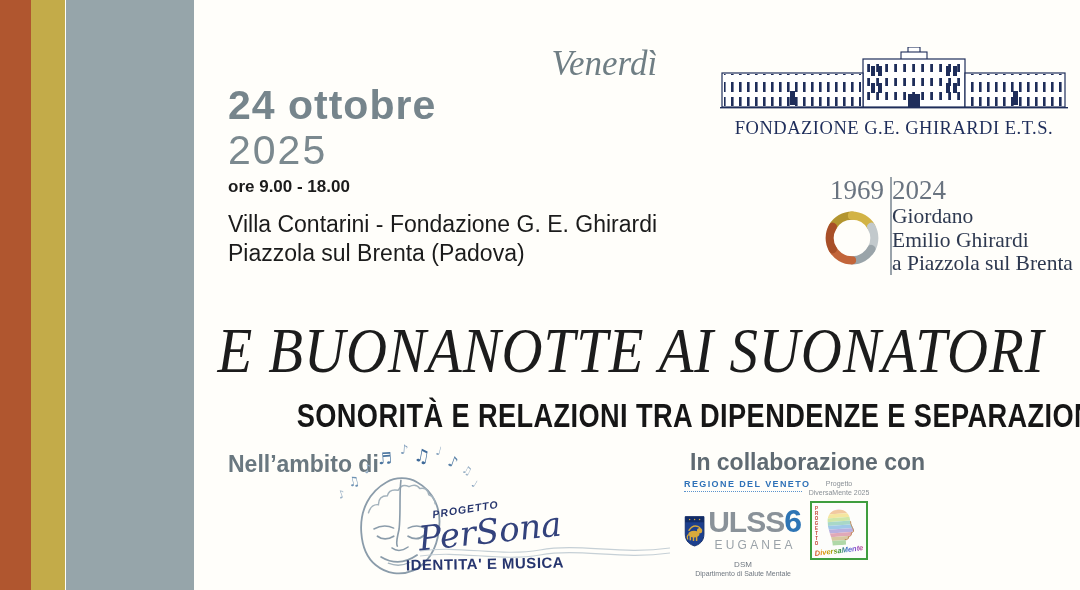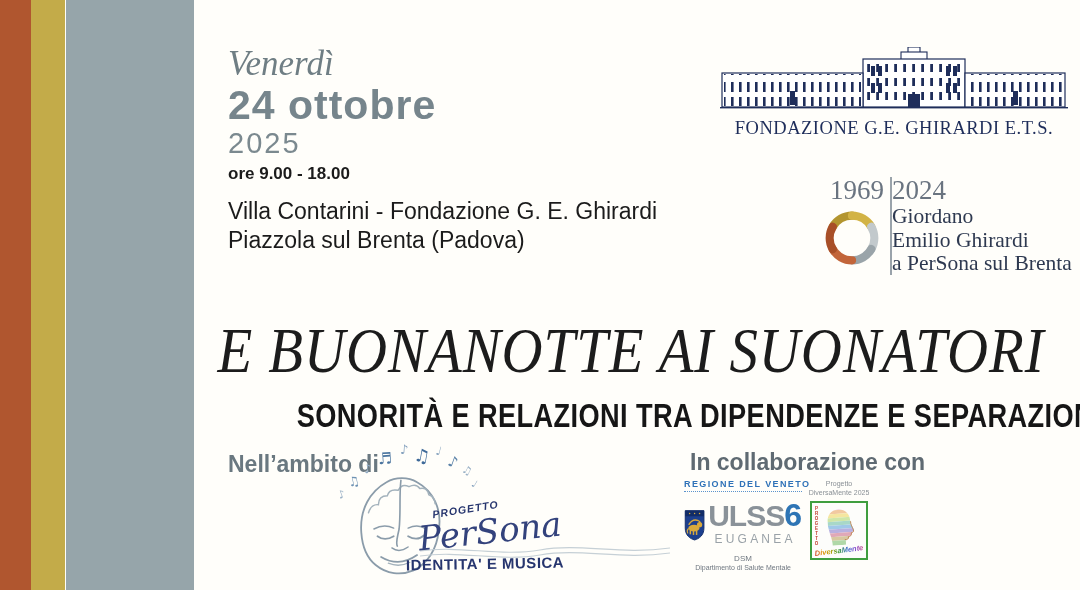--- a/index.html
+++ b/index.html
@@ -5,23 +5,23 @@
   html,body{margin:0;padding:0;background:#ffffff;}
   .frame{position:relative;width:1080px;height:590px;background:#fffefa;overflow:hidden;
          font-family:"Liberation Sans",sans-serif;}
   .bar{position:absolute;top:0;height:590px;}
   .bar-rust{left:0;width:31px;background:#b0562f;}
   .bar-mustard{left:31px;width:34px;background:#c3ab49;}
   .bar-bluegray{left:66px;width:128px;background:#96a5aa;}
 
   
   .date-block{position:absolute;left:228px;top:46px;color:#1b1b1b;}
-  .weekday{font-family:"Liberation Serif",serif;font-style:italic;font-size:35px;color:#6f7e84;line-height:1.05;}
+  .weekday{font-family:"Liberation Serif",serif;font-style:italic;font-size:35px;color:#6f7e84;line-height:1.05;text-align:right;}
   .bigdate{font-size:41px;font-weight:700;color:#76858c;line-height:1.1;letter-spacing:1px;}
-  .bigyear{font-size:29px;font-weight:400;color:#7b898f;line-height:1.1;letter-spacing:2px;}
+  .bigyear{font-size:41px;font-weight:400;color:#7b898f;line-height:1.1;letter-spacing:2px;}
   .time{font-size:17px;margin-top:4px;color:#1b1b1b;font-weight:bold;}
   .venue1{font-size:23px;margin-top:14px;color:#1b1b1b;}
   .venue2{font-size:23px;margin-top:2px;color:#1b1b1b;}
 
   
   .fond{position:absolute;left:720px;top:47px;width:348px;text-align:center;}
   .fond-caption{font-family:"Liberation Serif",serif;font-size:18.5px;color:#1e2d5a;
                 letter-spacing:0.5px;margin-top:3px;white-space:nowrap;}
 
   
@@ -52,21 +52,21 @@
                   color:#26356e;letter-spacing:1px;transform:rotate(-9deg);}
   .persona-name{position:absolute;left:98px;top:74px;font-family:"DejaVu Serif",serif;font-style:italic;
                 font-size:34px;color:#33427c;transform:rotate(-6deg);}
   .persona-tagline{position:absolute;left:86px;top:118px;font-size:15px;font-weight:700;color:#26356e;
                    letter-spacing:0.5px;transform:rotate(-1deg);white-space:nowrap;}
 
   
   .ulss{position:absolute;left:684px;top:479px;width:118px;text-align:center;}
   .ulss-region{font-size:9px;font-weight:700;color:#2f72b8;letter-spacing:1.4px;white-space:nowrap;
                border-bottom:1px dotted #5b93cc;padding-bottom:2px;}
-  .ulss-row{display:flex;align-items:flex-start;justify-content:center;gap:3px;margin-top:9px;}
+  .ulss-row{display:flex;align-items:flex-start;justify-content:center;gap:3px;margin-top:15px;}
   .ulss-word{line-height:0.9;white-space:nowrap;}
   .ulss-acronym{font-size:30px;font-weight:600;color:#8a9299;letter-spacing:-1px;}
   .ulss-number{font-size:32px;font-weight:800;color:#2e75b5;}
   .ulss-area{font-size:12px;color:#9aa2a8;letter-spacing:3.2px;margin-top:2px;}
   .ulss-dsm{font-size:8px;color:#6f7780;margin-top:5px;}
   .ulss-dept{font-size:7px;color:#6f7780;margin-top:1px;white-space:nowrap;}
 
   
   .divm{position:absolute;left:806px;top:480px;width:66px;text-align:center;}
   .divm-cap{font-size:7px;color:#8a9096;line-height:1.25;}
@@ -148,21 +148,21 @@
           <path d="M33,56 A23,23 0 0 1 13.1,44.5" stroke="#c2653a"></path>
           <path d="M13.1,44.5 A23,23 0 0 1 13.1,21.5" stroke="#a84f28"></path>
         </g>
       </svg>
     </div>
     <div class="anniv-divider"></div>
     <div class="anniv-right">
       <div class="anniv-year">2024</div>
       <div class="anniv-name">Giordano</div>
       <div class="anniv-name">Emilio Ghirardi</div>
-      <div class="anniv-name">a PerSona sul Brenta</div>
+      <div class="anniv-name">a Piazzola sul Brenta</div>
     </div>
   </div>
 
   <div class="title-block">
     <h1 class="main-title">E BUONANOTTE AI SUONATORI</h1>
     <div class="subtitle-wrap">
       <span class="subtitle">SONORITÀ E RELAZIONI TRA DIPENDENZE E SEPARAZIONI</span>
     </div>
   </div>
 

